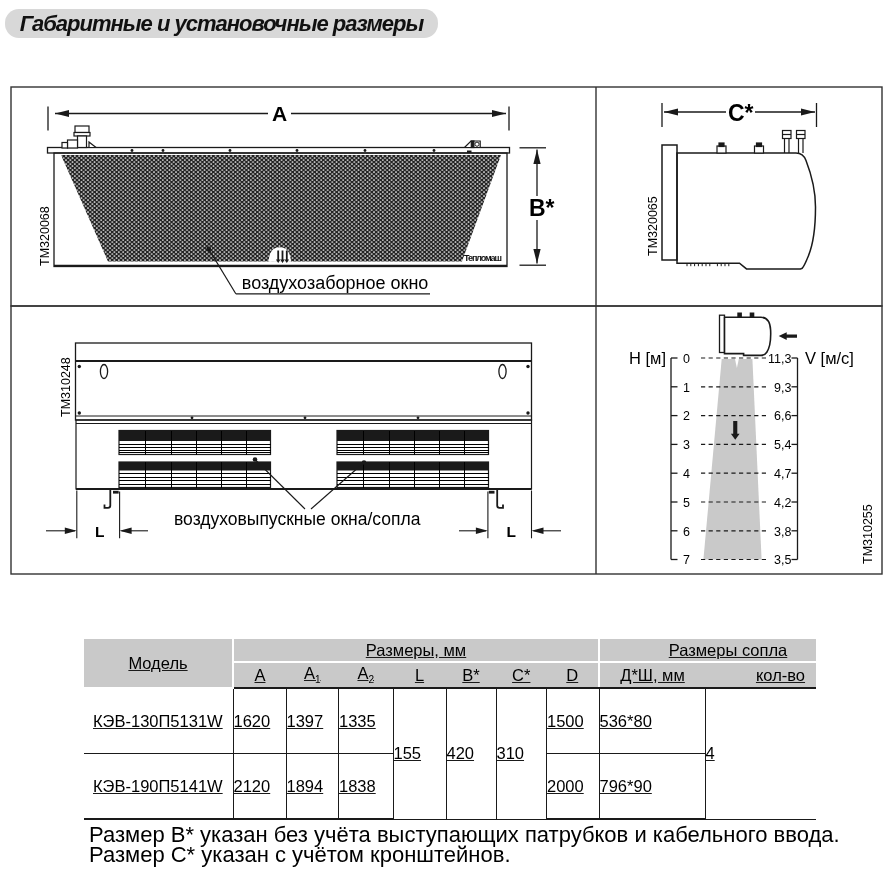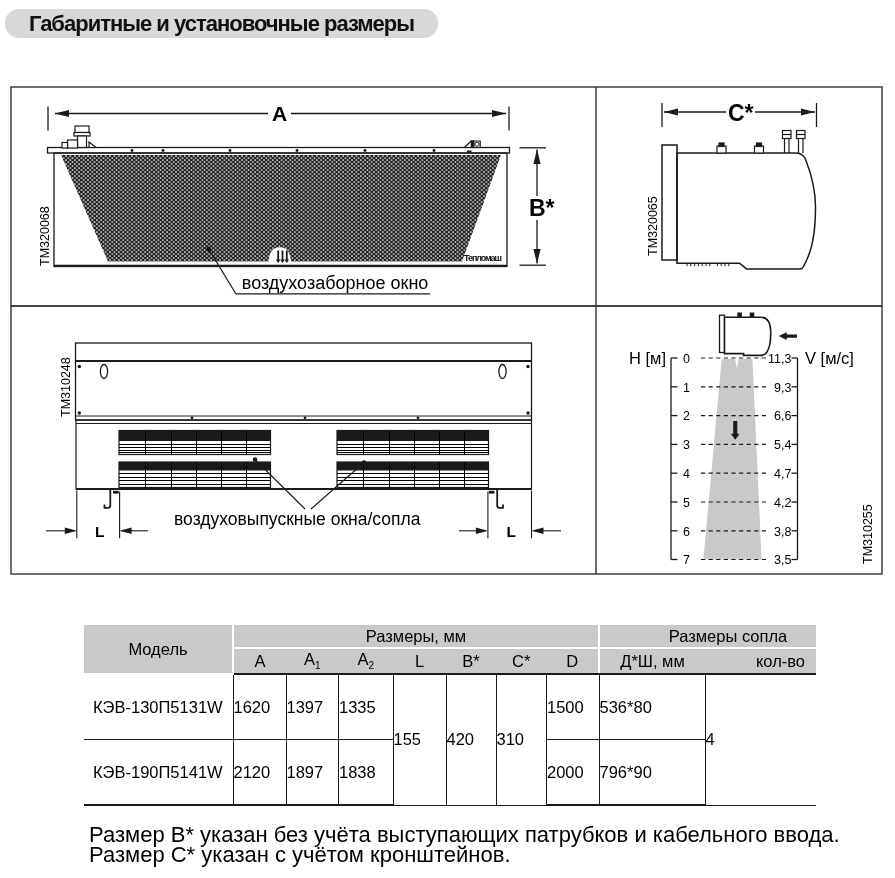--- a/index.html
+++ b/index.html
@@ -1,21 +1,21 @@
 <!DOCTYPE html>
 <html><head>
 <meta charset="utf-8">
 <style>
 html,body{margin:0;padding:0;background:#fff;}
 body{width:895px;height:878px;font-family:"Liberation Sans",sans-serif;color:#1a1a1a;}
 #page{position:relative;width:895px;height:878px;overflow:hidden;}
 .title{position:absolute;left:5px;top:9px;width:433px;height:29px;background:#d8d8d8;border-radius:14px;
-  font-size:22px;font-weight:bold;color:#111;text-align:center;line-height:29px;letter-spacing:-1px;white-space:nowrap;}
+  font-size:22px;font-weight:bold;color:#111;text-align:center;line-height:29px;letter-spacing:-1px;white-space:nowrap;font-style:italic;}
 svg{position:absolute;left:0;top:0;}
-.tblwrap{position:absolute;left:84px;top:625px;}
+.tblwrap{position:absolute;left:84px;top:639px;text-decoration:underline;}
 table{border-collapse:collapse;font-size:16.5px;color:#000;}
 th{background:#c9c9c9;font-weight:normal;border:none;padding:0;}
 td{border:1px solid #1a1a1a;padding:0;text-align:left;}
 tr.h1 th{height:22px;font-size:16.5px;border-bottom:2px solid #fff;}
 tr.h2 th{height:24px;border-bottom:2.5px solid #1a1a1a;}
 th.wl{border-left:2px solid #fff;}
 tr.r1 td{height:64px;}
 tr.r2 td{height:64px;border-bottom:2.5px solid #1a1a1a;}
 td.mod{text-align:left;padding-left:9px;border-left:none;}
 td.last{border-right:none;}
@@ -408,21 +408,21 @@
   <td rowspan="2">155</td>
             <td rowspan="2">420</td>
             <td rowspan="2">310</td>
   <td>1500</td>
             <td>536*80</td>
   <td class="last" rowspan="2">4</td>
 </tr>
 <tr class="r2">
   <td class="mod">КЭВ-190П5141W</td>
   <td>2120</td>
-            <td>1897</td>
+            <td>1894</td>
             <td>1838</td>
   <td>2000</td>
             <td>796*90</td>
 </tr>
 </tbody>
       </table>
 </div>
 
 <div class="fn">Размер B* указан без учёта выступающих патрубков и кабельного ввода.<br>Размер C* указан с учётом кронштейнов.</div>
 </div>

